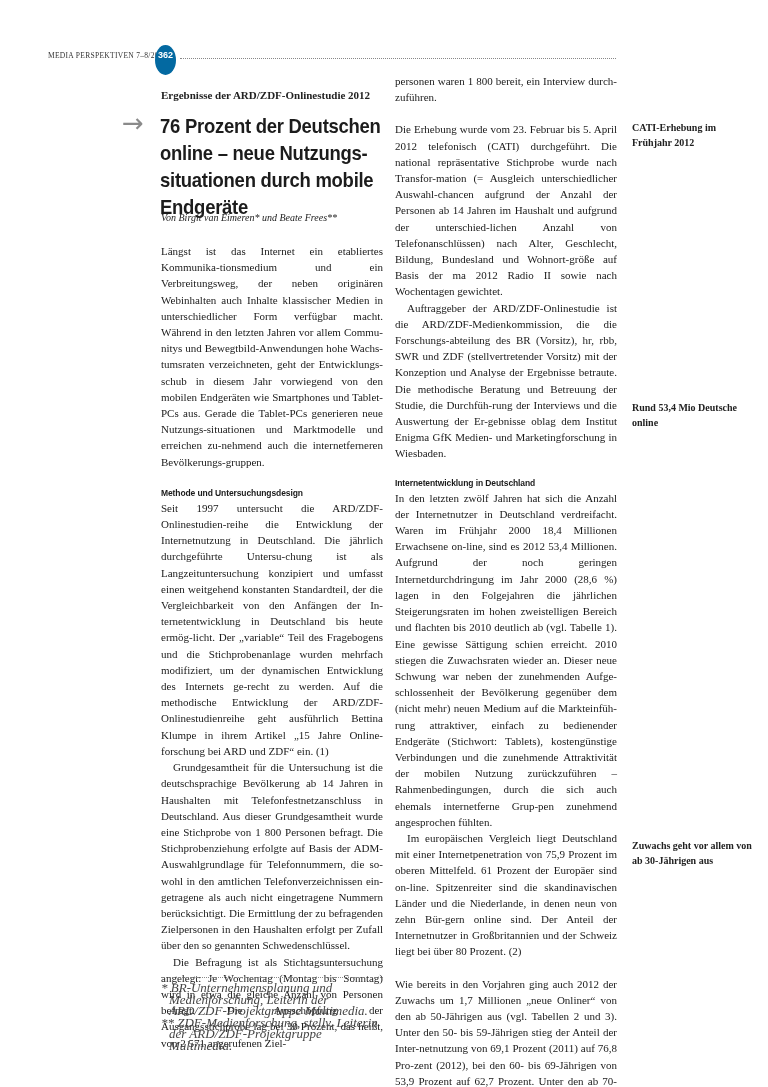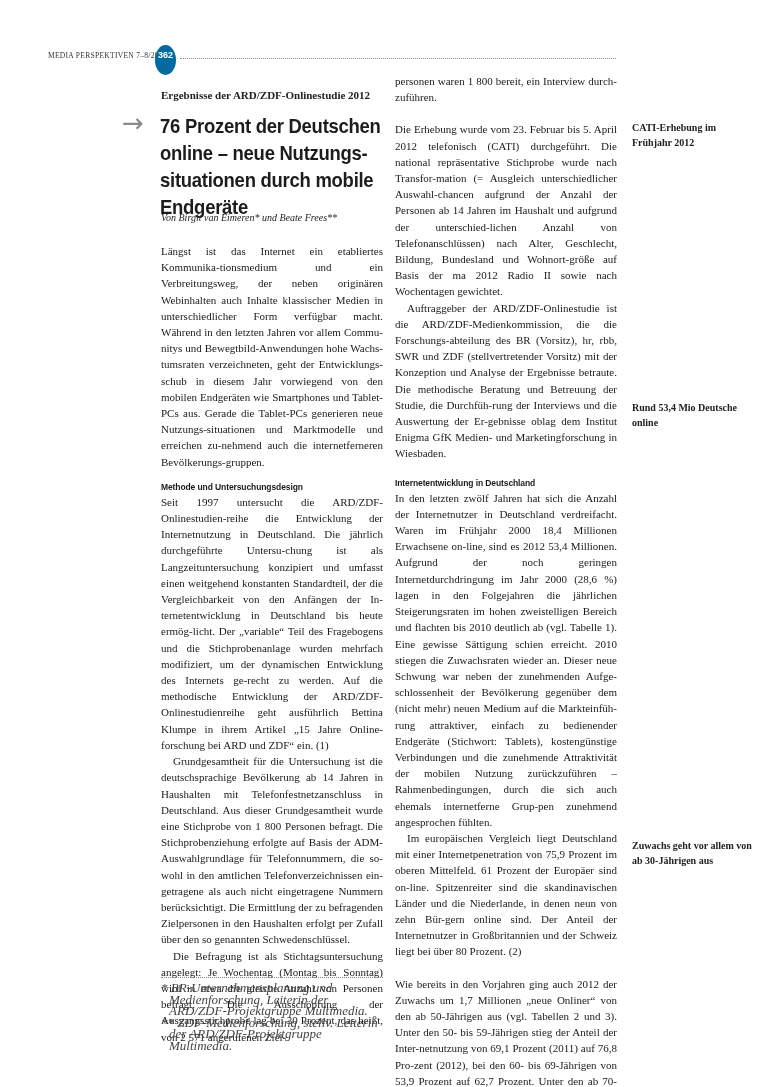--- a/index.html
+++ b/index.html
@@ -50,21 +50,21 @@
       hyphens: manual;
     }
     .col p { margin: 0; }
     .col p.indent { text-indent: 12px; }
     .col .gap { height: 16px; }
     .col-left { left: 161px; top: 243px; }
     .col-mid { left: 395px; top: 73px; }
     .subhead {
       font-family: "Liberation Sans", sans-serif; font-weight: bold;
       font-size: 8.5px; line-height: 14px; letter-spacing: -0.1px;
-      margin-top: 10px;
+      margin-top: 16px;
     }
     .footnotes {
       position: absolute; left: 161px; top: 977px; width: 222px;
       border-top: 1px dotted #888; padding-top: 4px;
       font-size: 13px; line-height: 11.5px; font-style: italic; color: #444;
     }
     .footnotes div { padding-left: 8px; text-indent: -8px; }
     .margin-note {
       position: absolute; left: 632px; width: 120px;
       font-weight: bold; font-size: 10px; line-height: 15px; color: #222;

